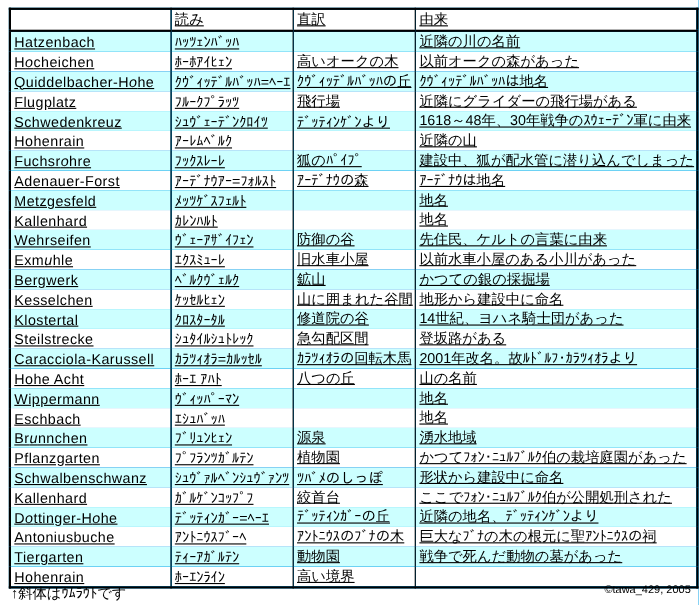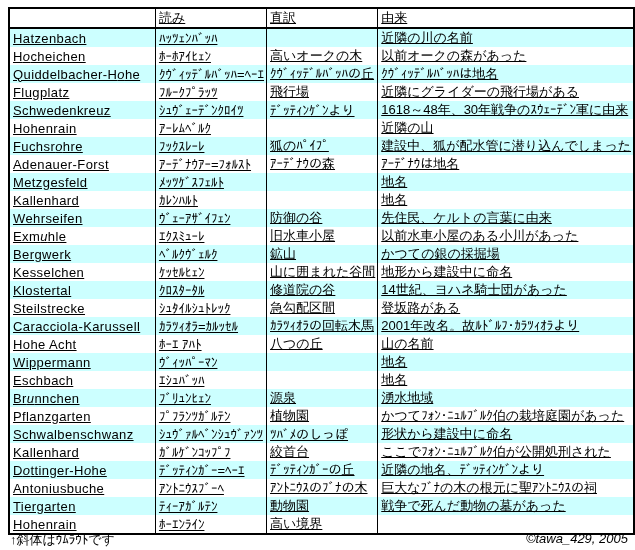--- a/index.html
+++ b/index.html
@@ -44,22 +44,21 @@
   td.c-name { letter-spacing:0.4px; }
   td.c-name i { font-style:italic; }
   td.c-reading, td.c-trans, td.c-origin { font-size:13px; }
 
   .footnote {
     position:absolute; left:10px; top:531px;
     font-size:13px;
   }
   .credit {
     position:absolute; right:7px; top:531px;
-    font-size:13px;
-    font-style:italic;
+    font-size:10px;
   }
 </style>
 </head>
 <body>
 
 <div class="sheet">
 
   <table class="glossary">
     <colgroup>
       <col class="c1">

